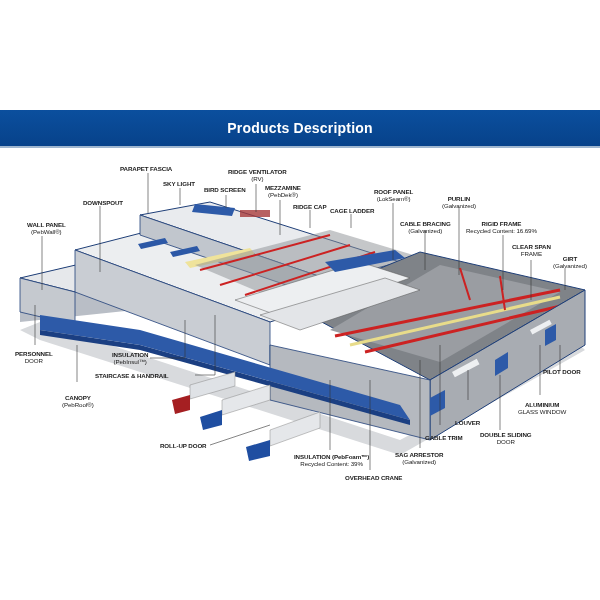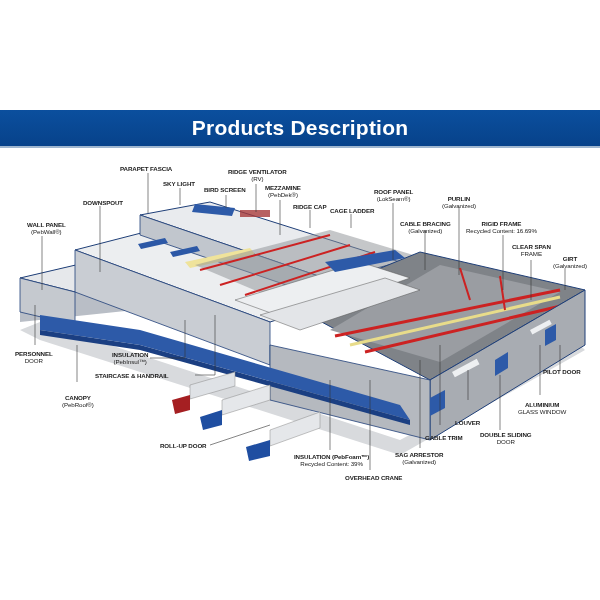--- a/index.html
+++ b/index.html
@@ -1,18 +1,18 @@
 <!DOCTYPE html>
 <html><head>
 <meta charset="utf-8">
 <style>
   html,body{margin:0;padding:0;background:#ffffff;}
   body{width:600px;height:600px;position:relative;overflow:hidden;font-family:"Liberation Sans",sans-serif;}
   .banner{position:absolute;left:0;top:110px;width:600px;height:36px;background:linear-gradient(#0b4f9e,#07428a);border-bottom:2px solid #9fb6cf;display:flex;align-items:center;justify-content:center;}
-  .banner-title{color:#ffffff;font-weight:bold;font-size:21px;letter-spacing:0.2px;}
+  .banner-title{color:#ffffff;font-weight:bold;font-size:14px;letter-spacing:0.2px;}
   .stage{position:absolute;left:0;top:0;width:600px;height:600px;}
   svg.building{position:absolute;left:0;top:0;}
   .lbl{position:absolute;font-size:6.2px;line-height:7px;color:#1b1b1b;text-align:center;white-space:nowrap;font-weight:bold;letter-spacing:-0.1px;}
   .lbl .sub{display:block;font-weight:normal;}
 </style>
 </head>
 <body>
 
 <div class="banner">
   <span class="banner-title">Products Description</span>

